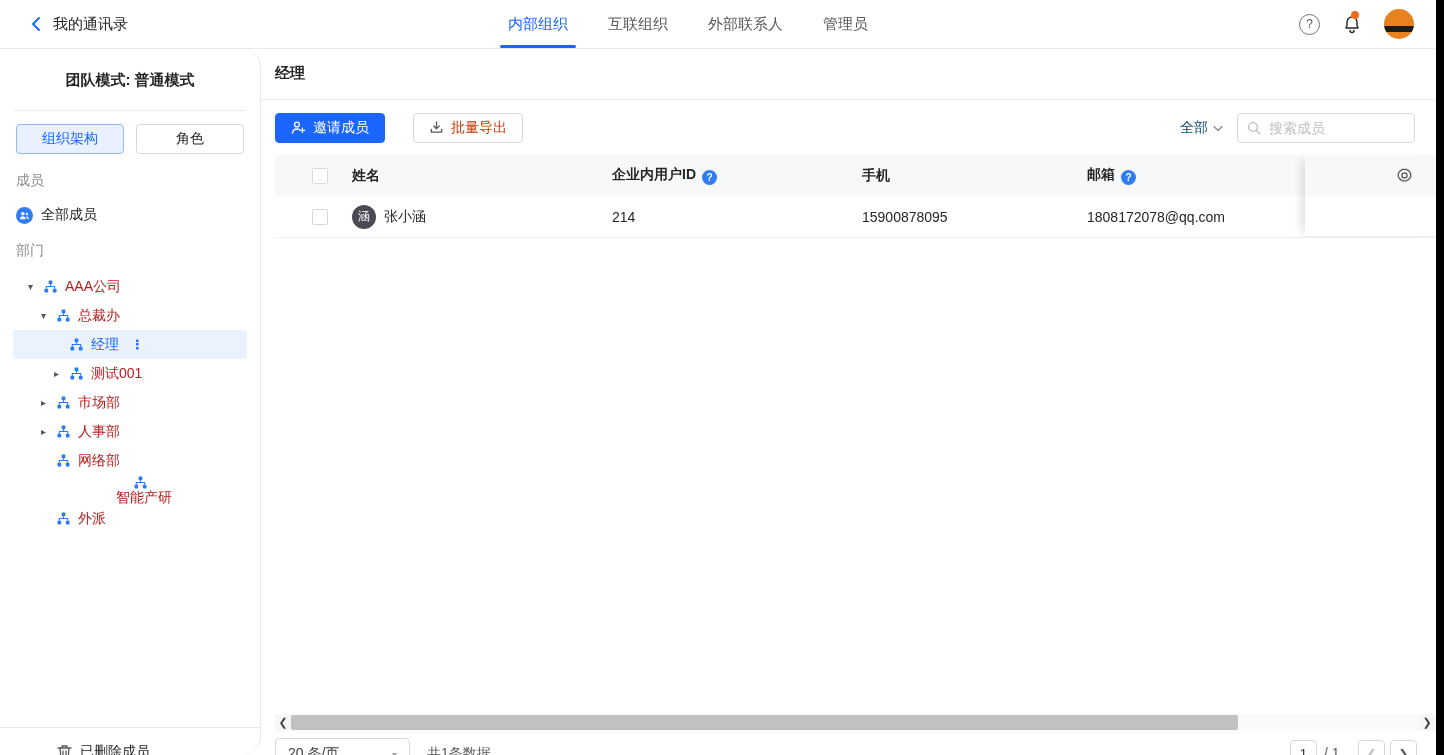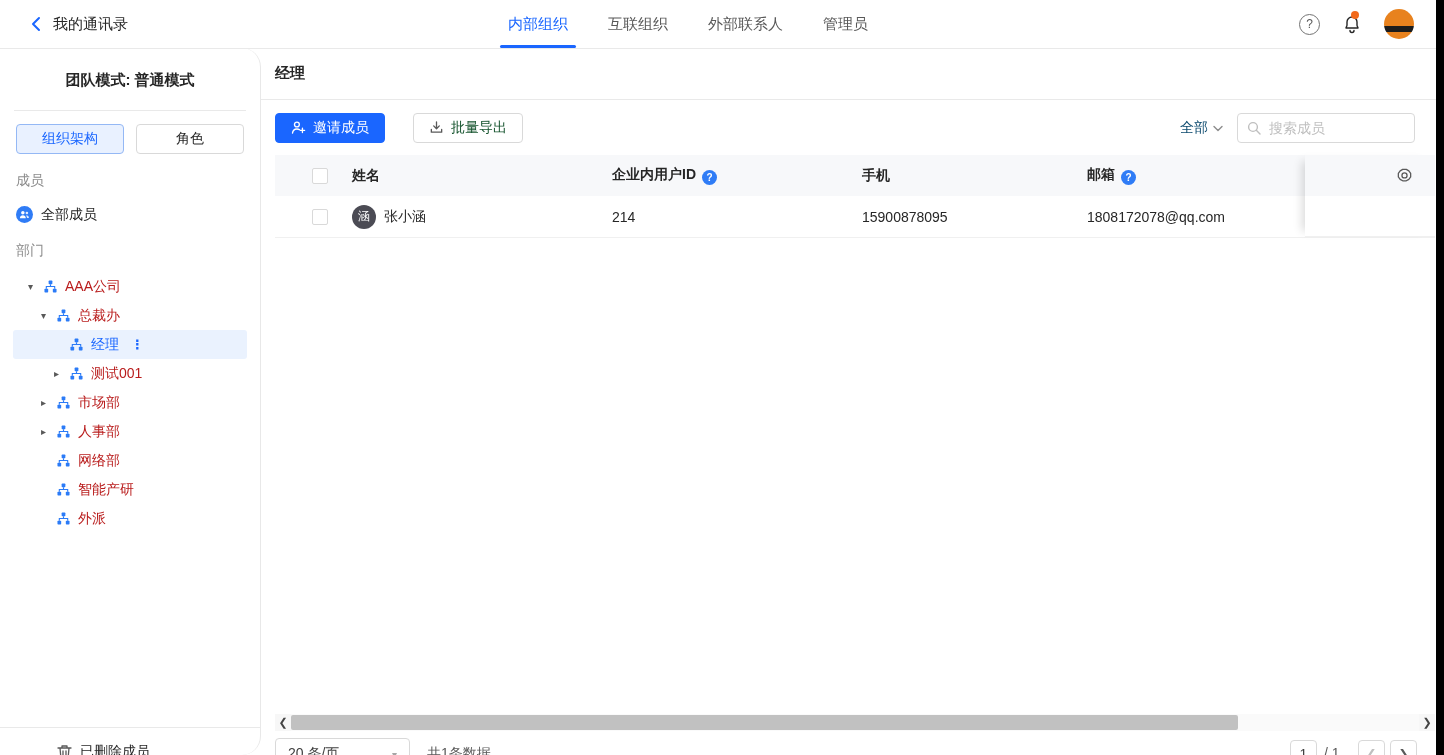--- a/index.html
+++ b/index.html
@@ -30,21 +30,21 @@
   
   .sidebar{position:absolute;top:48px;left:0;width:260px;bottom:0;background:#fff;
     border-right:1px solid #e8e8e8;border-radius:19px;}
   .team-mode{margin-top:23px;text-align:center;font-size:15px;font-weight:bold;color:#262626;}
   .sidebar-divider{margin:20px 14px 0 14px;border-bottom:1px solid #e9e9e9;}
   .view-switch{display:flex;gap:12px;margin:13px 16px 0 16px;}
   .view-btn{flex:1;height:28px;border-radius:4px;display:flex;align-items:center;justify-content:center;
     font-size:14px;cursor:pointer;border:1px solid #d9d9d9;background:#fff;color:#262626;}
   .view-btn.active{background:#e9f1ff;border-color:#94b8f5;color:#1a66ff;}
   .side-label{margin:18px 0 0 16px;color:#8c8c8c;font-size:14px;}
-  .all-members{display:flex;align-items:flex-start;margin:16px 0 0 16px;cursor:pointer;}
+  .all-members{display:flex;align-items:flex-end;margin:16px 0 0 16px;cursor:pointer;}
   .all-members-icon{width:17px;height:17px;border-radius:50%;background:#2f7cf6;display:flex;
     align-items:center;justify-content:center;margin-right:8px;flex:none;}
   .tree{margin-top:12px;}
   .tree-item{height:29px;margin:0 13px;display:flex;align-items:center;cursor:pointer;border-radius:3px;}
   .tree-item.selected{background:#eaf2fe;}
   .tree-item.selected .tree-label{color:#1a66ff;}
   .tree-arrow{width:16px;flex:none;font-size:10px;color:#595959;text-align:left;}
   .tree-icon{width:14px;height:14px;flex:none;margin-right:7px;display:flex;align-items:center;}
   .tree-label{font-size:14px;color:#b91c1c;}
   .tree-more{margin-left:12px;color:#1a66ff;font-weight:bold;font-size:13px;letter-spacing:0;}
@@ -52,21 +52,21 @@
   .deleted-members{position:absolute;left:57px;top:695px;display:flex;align-items:center;cursor:pointer;}
   .deleted-members span{margin-left:8px;font-size:14px;color:#262626;}
   
   .main{position:absolute;top:48px;left:261px;right:0;bottom:0;background:#fff;}
   .main-title-row{height:51px;border-bottom:1px solid #e9e9e9;display:flex;align-items:center;padding-left:14px;}
   .main-title{font-size:15px;font-weight:bold;color:#262626;}
   .toolbar{position:relative;height:55px;display:flex;align-items:center;padding-left:14px;gap:28px;}
   .btn{height:30px;border-radius:4px;display:inline-flex;align-items:center;gap:7px;
     padding:0 15px;font-size:14px;cursor:pointer;box-sizing:border-box;}
   .btn-primary{background:#1a66ff;color:#fff;border:1px solid #1a66ff;}
-  .btn-plain{background:#fff;color:#14532d;border:1px solid #d9d9d9;}
+  .btn-plain{background:#fff;color:#c2410c;border:1px solid #d9d9d9;}
   .filter-dd{position:absolute;left:919px;top:13px;height:30px;display:flex;align-items:center;gap:5px;
     color:#0c4a6e;cursor:pointer;}
   .search-box{position:absolute;left:976px;top:13px;width:178px;height:30px;border:1px solid #d9d9d9;
     border-radius:4px;box-sizing:border-box;display:flex;align-items:center;padding:0 9px;gap:6px;background:#fff;}
   .search-box input{border:none;outline:none;flex:1;font-size:14px;color:#262626;background:transparent;
     font-family:inherit;min-width:0;}
   .search-box input::placeholder{color:#bfbfbf;}
   
   .table{position:relative;margin-left:14px;width:1160px;}
   .thead{height:41px;background:#f7f8fa;display:flex;align-items:center;font-weight:bold;color:#262626;}
@@ -251,21 +251,21 @@
         <span class="tree-icon">
           <svg width="13" height="13" viewBox="0 0 14 14">
             <rect x="5" y="0.5" width="4" height="4" rx="0.8" fill="#2b7bf7"></rect>
             <rect x="0.5" y="9.5" width="4" height="4" rx="0.8" fill="#2b7bf7"></rect>
             <rect x="9.5" y="9.5" width="4" height="4" rx="0.8" fill="#2b7bf7"></rect>
             <path d="M7 4.5v2.5M2.5 9.5V7h9v2.5" fill="none" stroke="#2b7bf7" stroke-width="1.2"></path>
           </svg>
         </span>
         <span class="tree-label">网络部</span>
       </div>
-      <div class="tree-item" style="padding-left: 28px;">
+      <div class="tree-item" style="padding-left: 28px; flex-direction: column;">
         <span class="tree-arrow"></span>
         <span class="tree-icon">
           <svg width="13" height="13" viewBox="0 0 14 14">
             <rect x="5" y="0.5" width="4" height="4" rx="0.8" fill="#2b7bf7"></rect>
             <rect x="0.5" y="9.5" width="4" height="4" rx="0.8" fill="#2b7bf7"></rect>
             <rect x="9.5" y="9.5" width="4" height="4" rx="0.8" fill="#2b7bf7"></rect>
             <path d="M7 4.5v2.5M2.5 9.5V7h9v2.5" fill="none" stroke="#2b7bf7" stroke-width="1.2"></path>
           </svg>
         </span>
         <span class="tree-label">智能产研</span>

